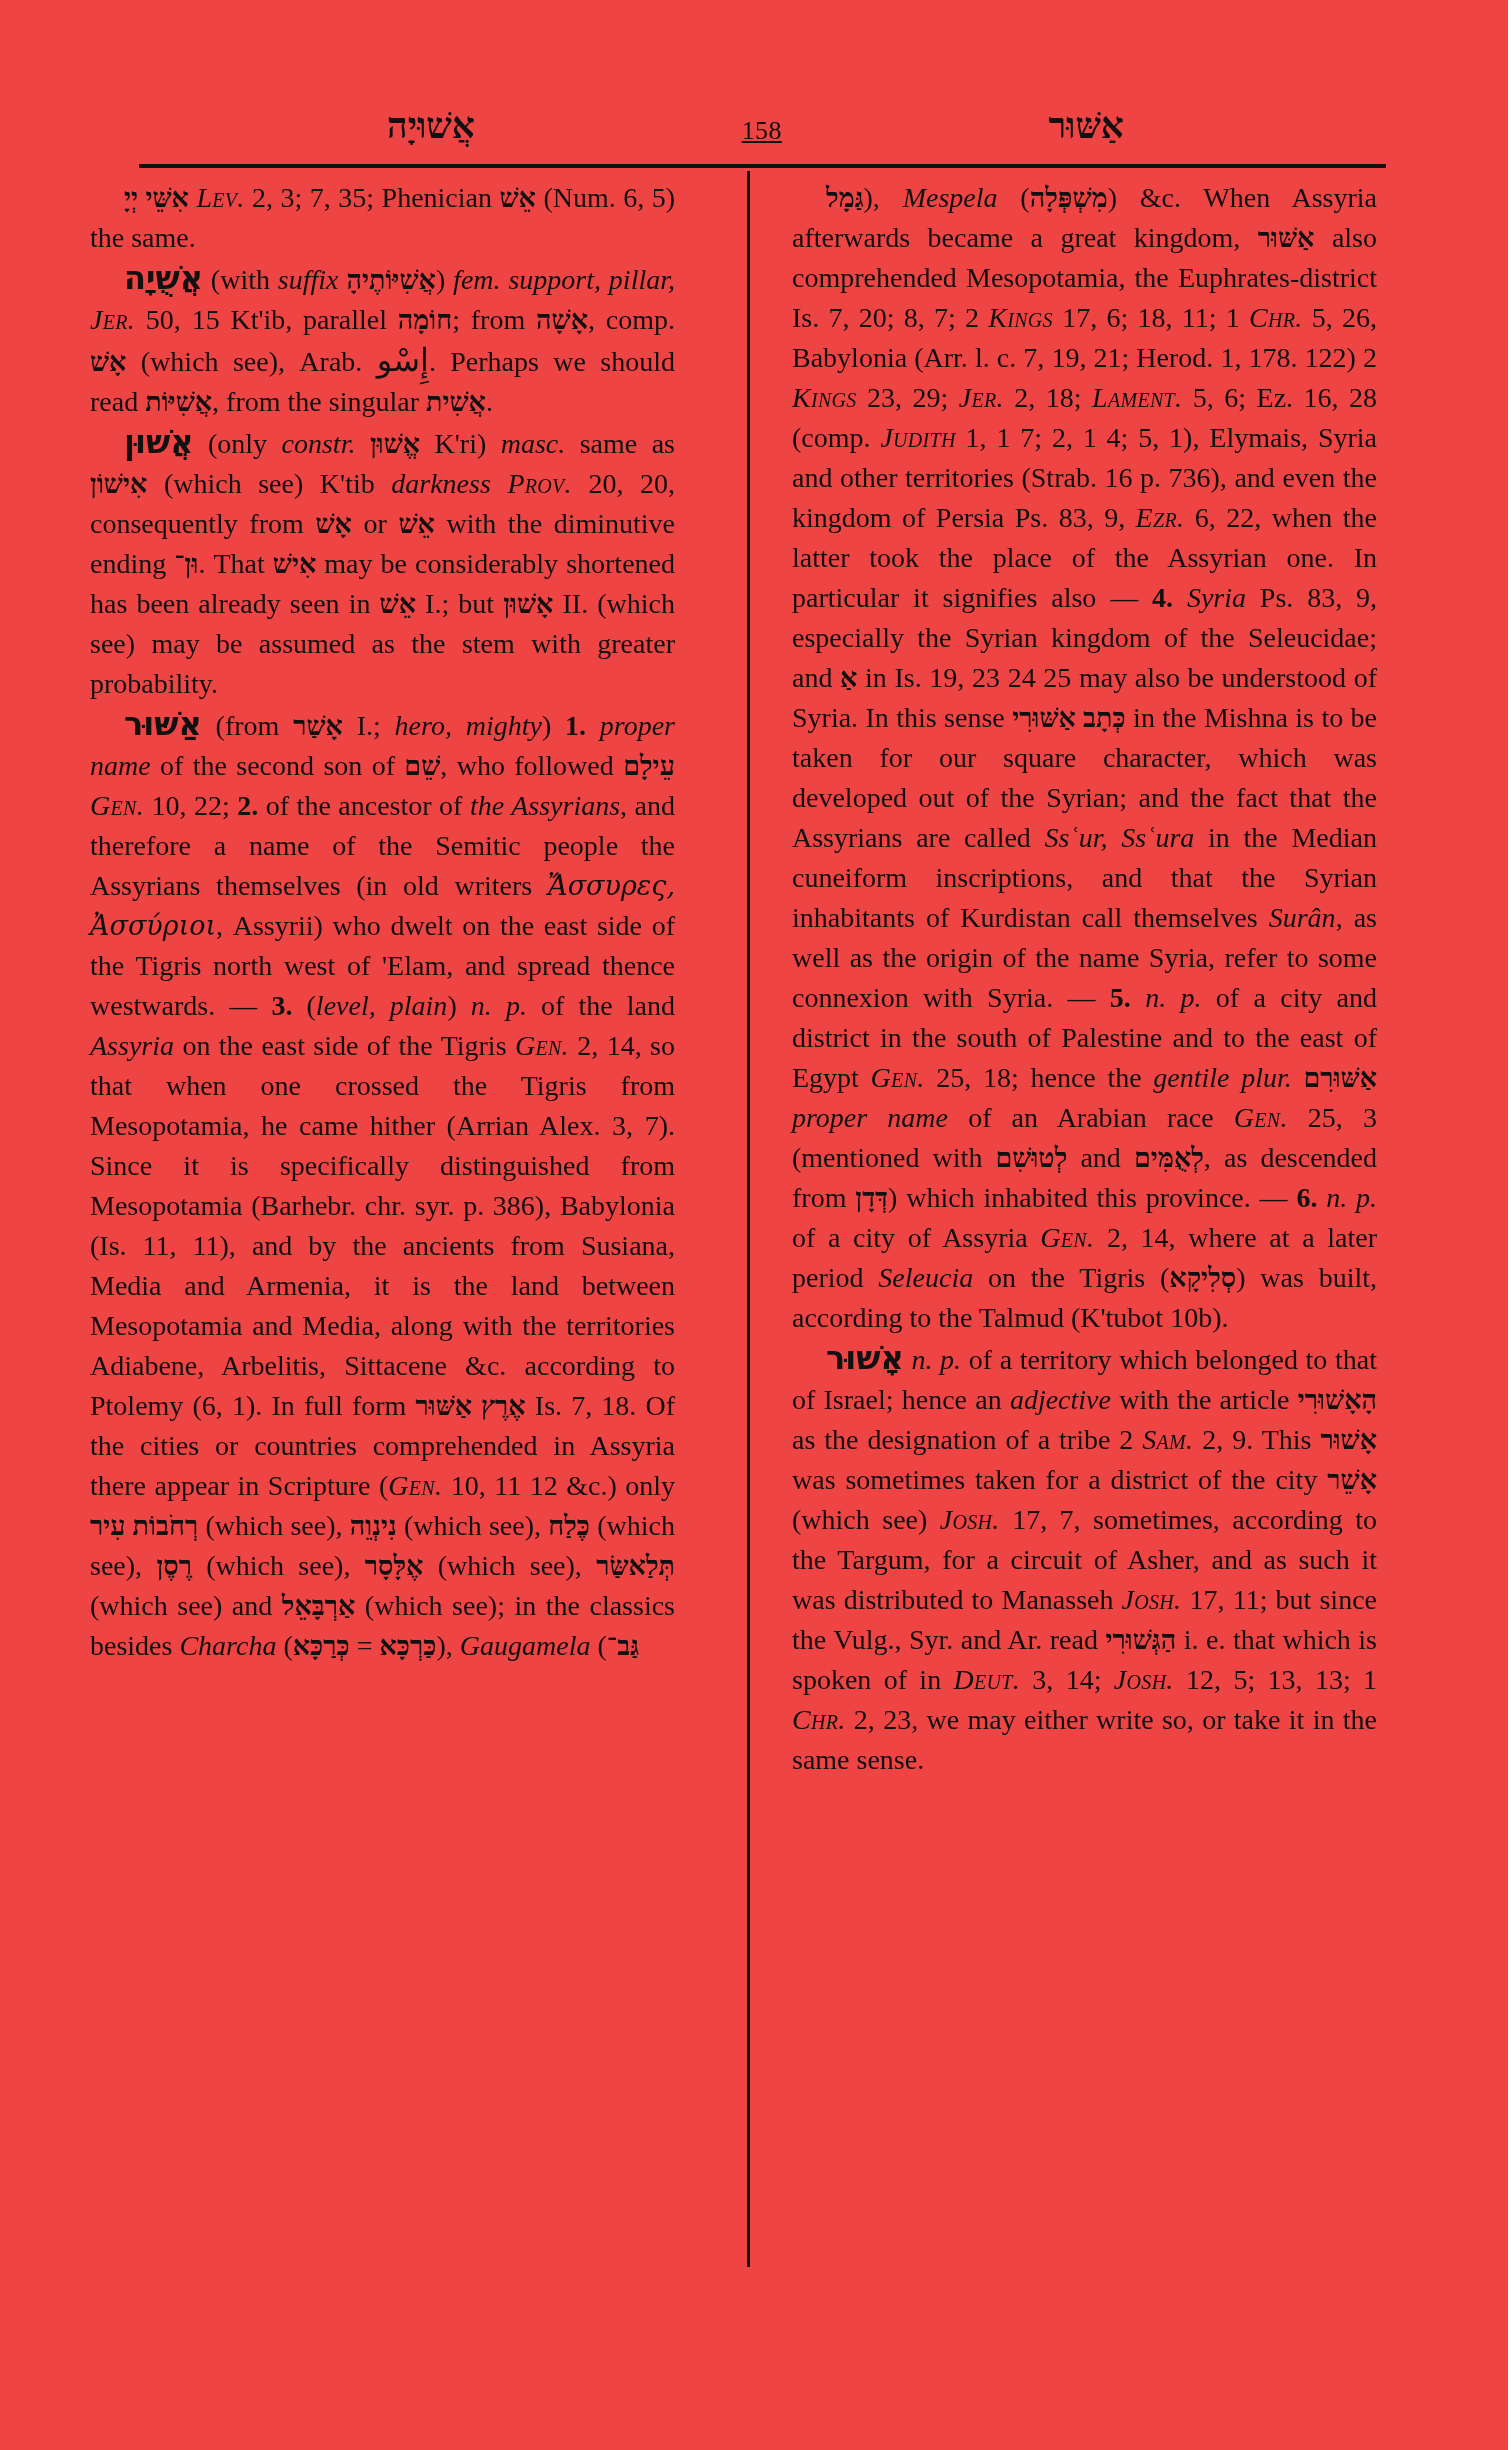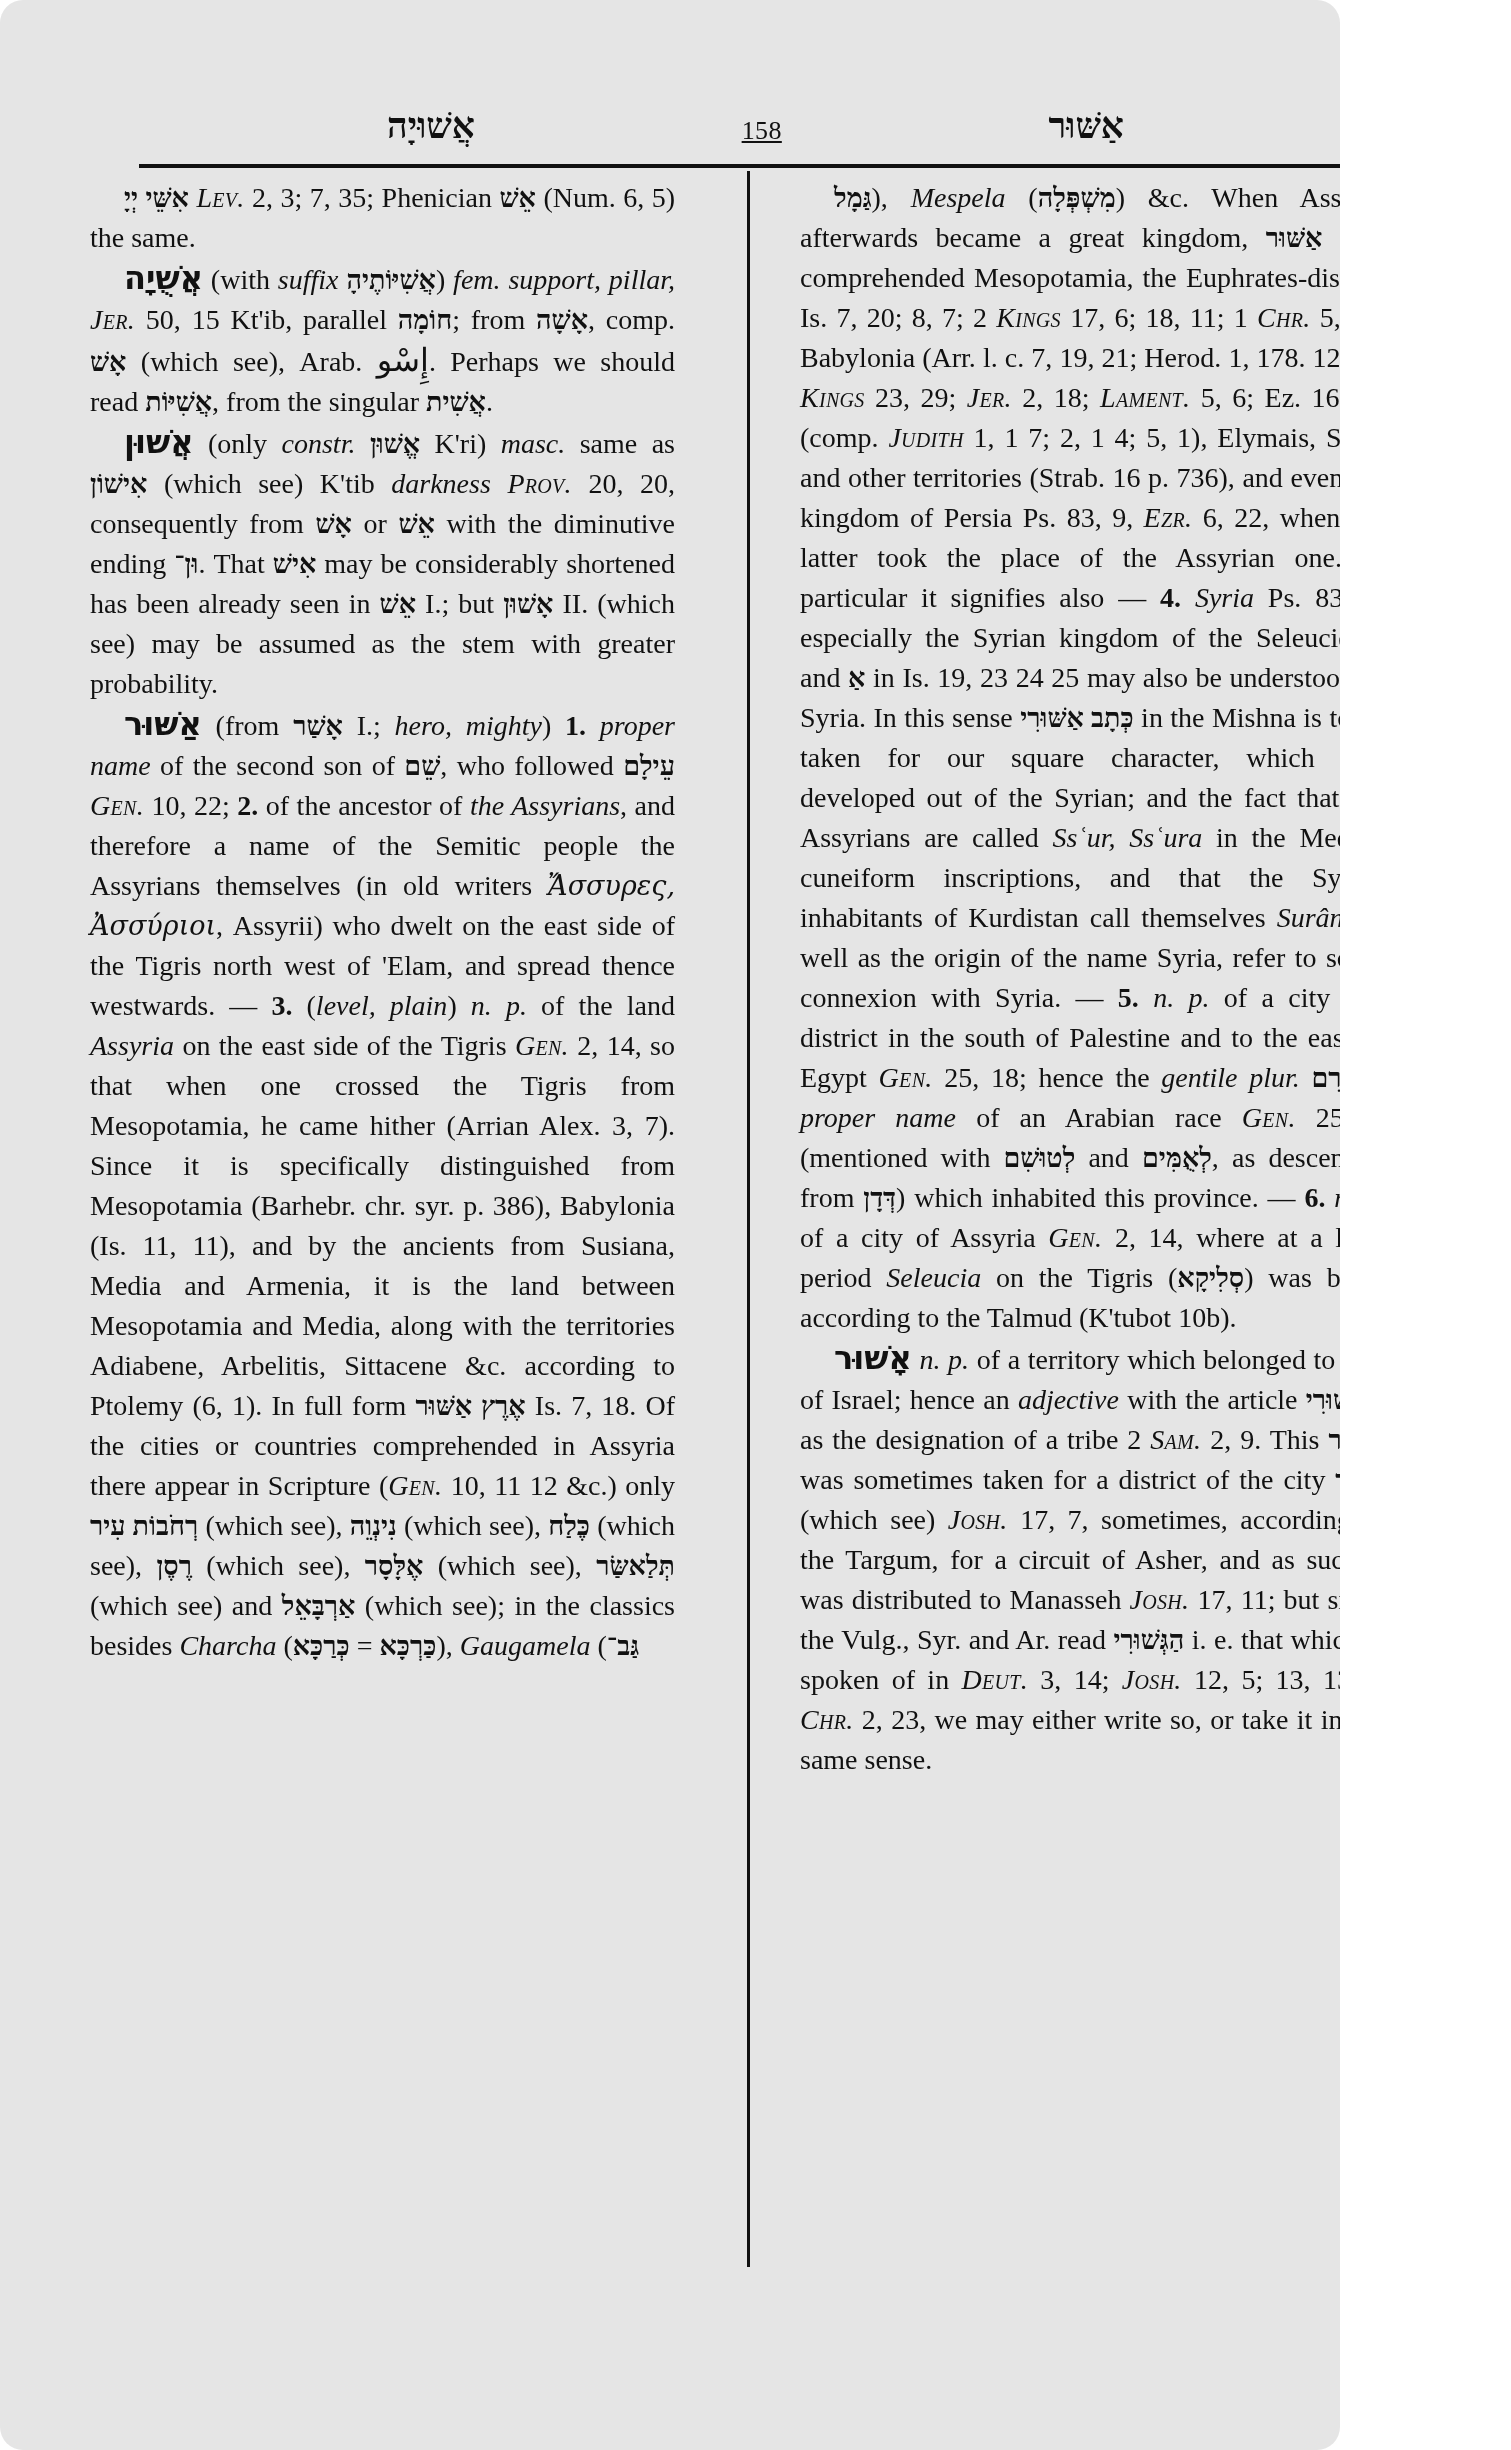--- a/index.html
+++ b/index.html
@@ -2,27 +2,26 @@
 <html style="font-size:14.4px"><head>
 <meta charset="utf-8">
 <style>
   html, body {
     margin: 0;
     padding: 0;
     background: #ffffff;
   }
   #page {
     position: relative;
-    width: 1340px;
+    width: 1508px;
     height: 2450px;
-    background: #e5e5e5;
+    background: #ef4444;
     font-family: "Liberation Serif", "DejaVu Serif", serif;
     color: #111111;
     overflow: hidden;
-    border-radius: 23px;
   }
 
   
   #runhead {
     position: absolute;
     left: 135px;
     top: 81px;
     width: 1250px;
     height: 63px;
     display: flex;
@@ -69,21 +68,21 @@
     position: absolute;
     top: 178px;
     width: 585px;
     font-size: 28px;
     line-height: 40px;
     text-align: justify;
     text-justify: inter-word;
     hyphens: manual;
   }
   #col-left  { left: 90px; }
-  #col-right { left: 792px; margin-left: 8px; }
+  #col-right { left: 792px; }
 
   .col p {
     margin: 0;
   }
   .col p.indent {
     text-indent: 34px;
   }
 
   .heb {
     font-family: Liberation Serif, serif;

